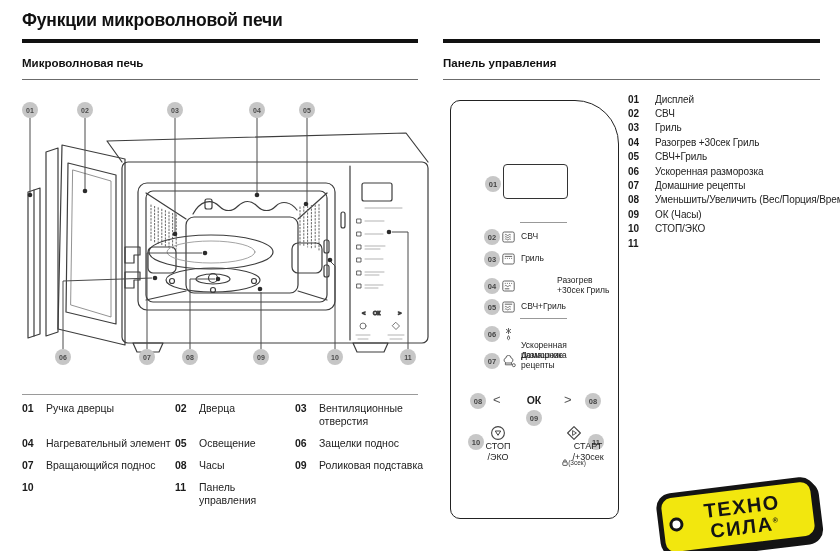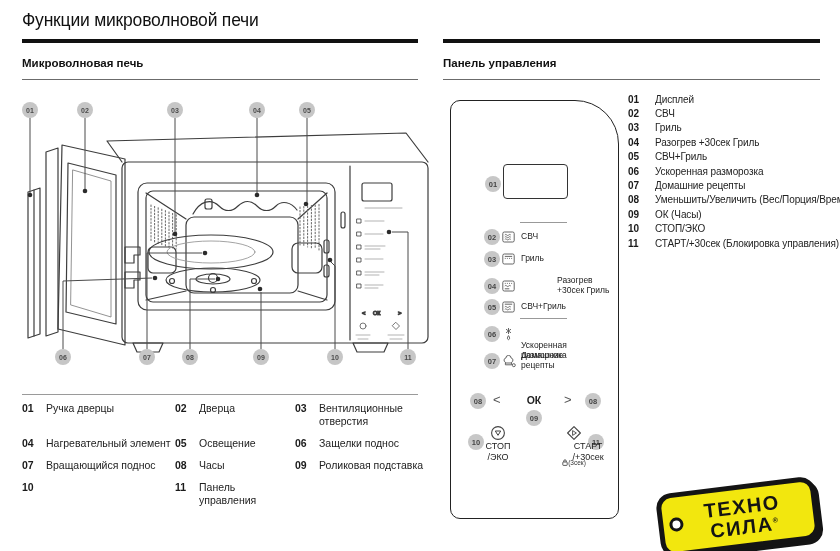--- a/index.html
+++ b/index.html
@@ -1,19 +1,19 @@
 <!DOCTYPE html>
 <html><head>
 <meta charset="utf-8">
 <style>
   html,body{margin:0;padding:0;background:#e8e8e8;}
   .page{position:relative;width:840px;height:551px;background:#ffffff;overflow:hidden;
         font-family:"Liberation Sans","DejaVu Sans",sans-serif;color:#1a1a1a;}
   .abs{position:absolute;}
-  .page-title{left:22px;top:10px;font-size:17.5px;font-weight:normal;letter-spacing:-0.2px;color:#111;}
+  .page-title{left:22px;top:10px;font-size:17.5px;font-weight:bold;letter-spacing:-0.2px;color:#111;}
   .rule-thick{height:4px;background:#111;top:39px;}
   .rule-thin{height:1px;background:#6b6b6b;top:79px;}
   .section-title{top:57px;font-size:11.5px;font-weight:bold;color:#111;}
   .legend-sep{left:22px;top:394px;width:396px;height:1px;background:#9a9a9a;}
   
   .legend{left:22px;top:402px;width:408px;display:grid;grid-template-columns:153px 120px 130px;}
   .lg-cell{display:flex;margin-bottom:9px;}
   .lg-num{width:24px;font-size:10.5px;font-weight:bold;flex:none;}
   .lg-label{font-size:10.5px;line-height:13px;color:#222;}
   
@@ -397,21 +397,20 @@
     <div class="rl-row">
         <span class="rl-num">09</span>
         <span class="rl-label">ОК (Часы)</span>
       </div>
     <div class="rl-row">
         <span class="rl-num">10</span>
         <span class="rl-label">СТОП/ЭКО</span>
       </div>
     <div class="rl-row">
         <span class="rl-num">11</span>
-        <span class="rl-label">СТАРТ/+30сек (Блокировка управления)</span>
       </div>
   </div>
 
   <div class="abs logo">
     <div class="logo-hole"></div>
     <div class="logo-text">
       <span>ТЕХНО</span><br>
       <span>СИЛА</span><sup>®</sup>
     </div>
   </div>

